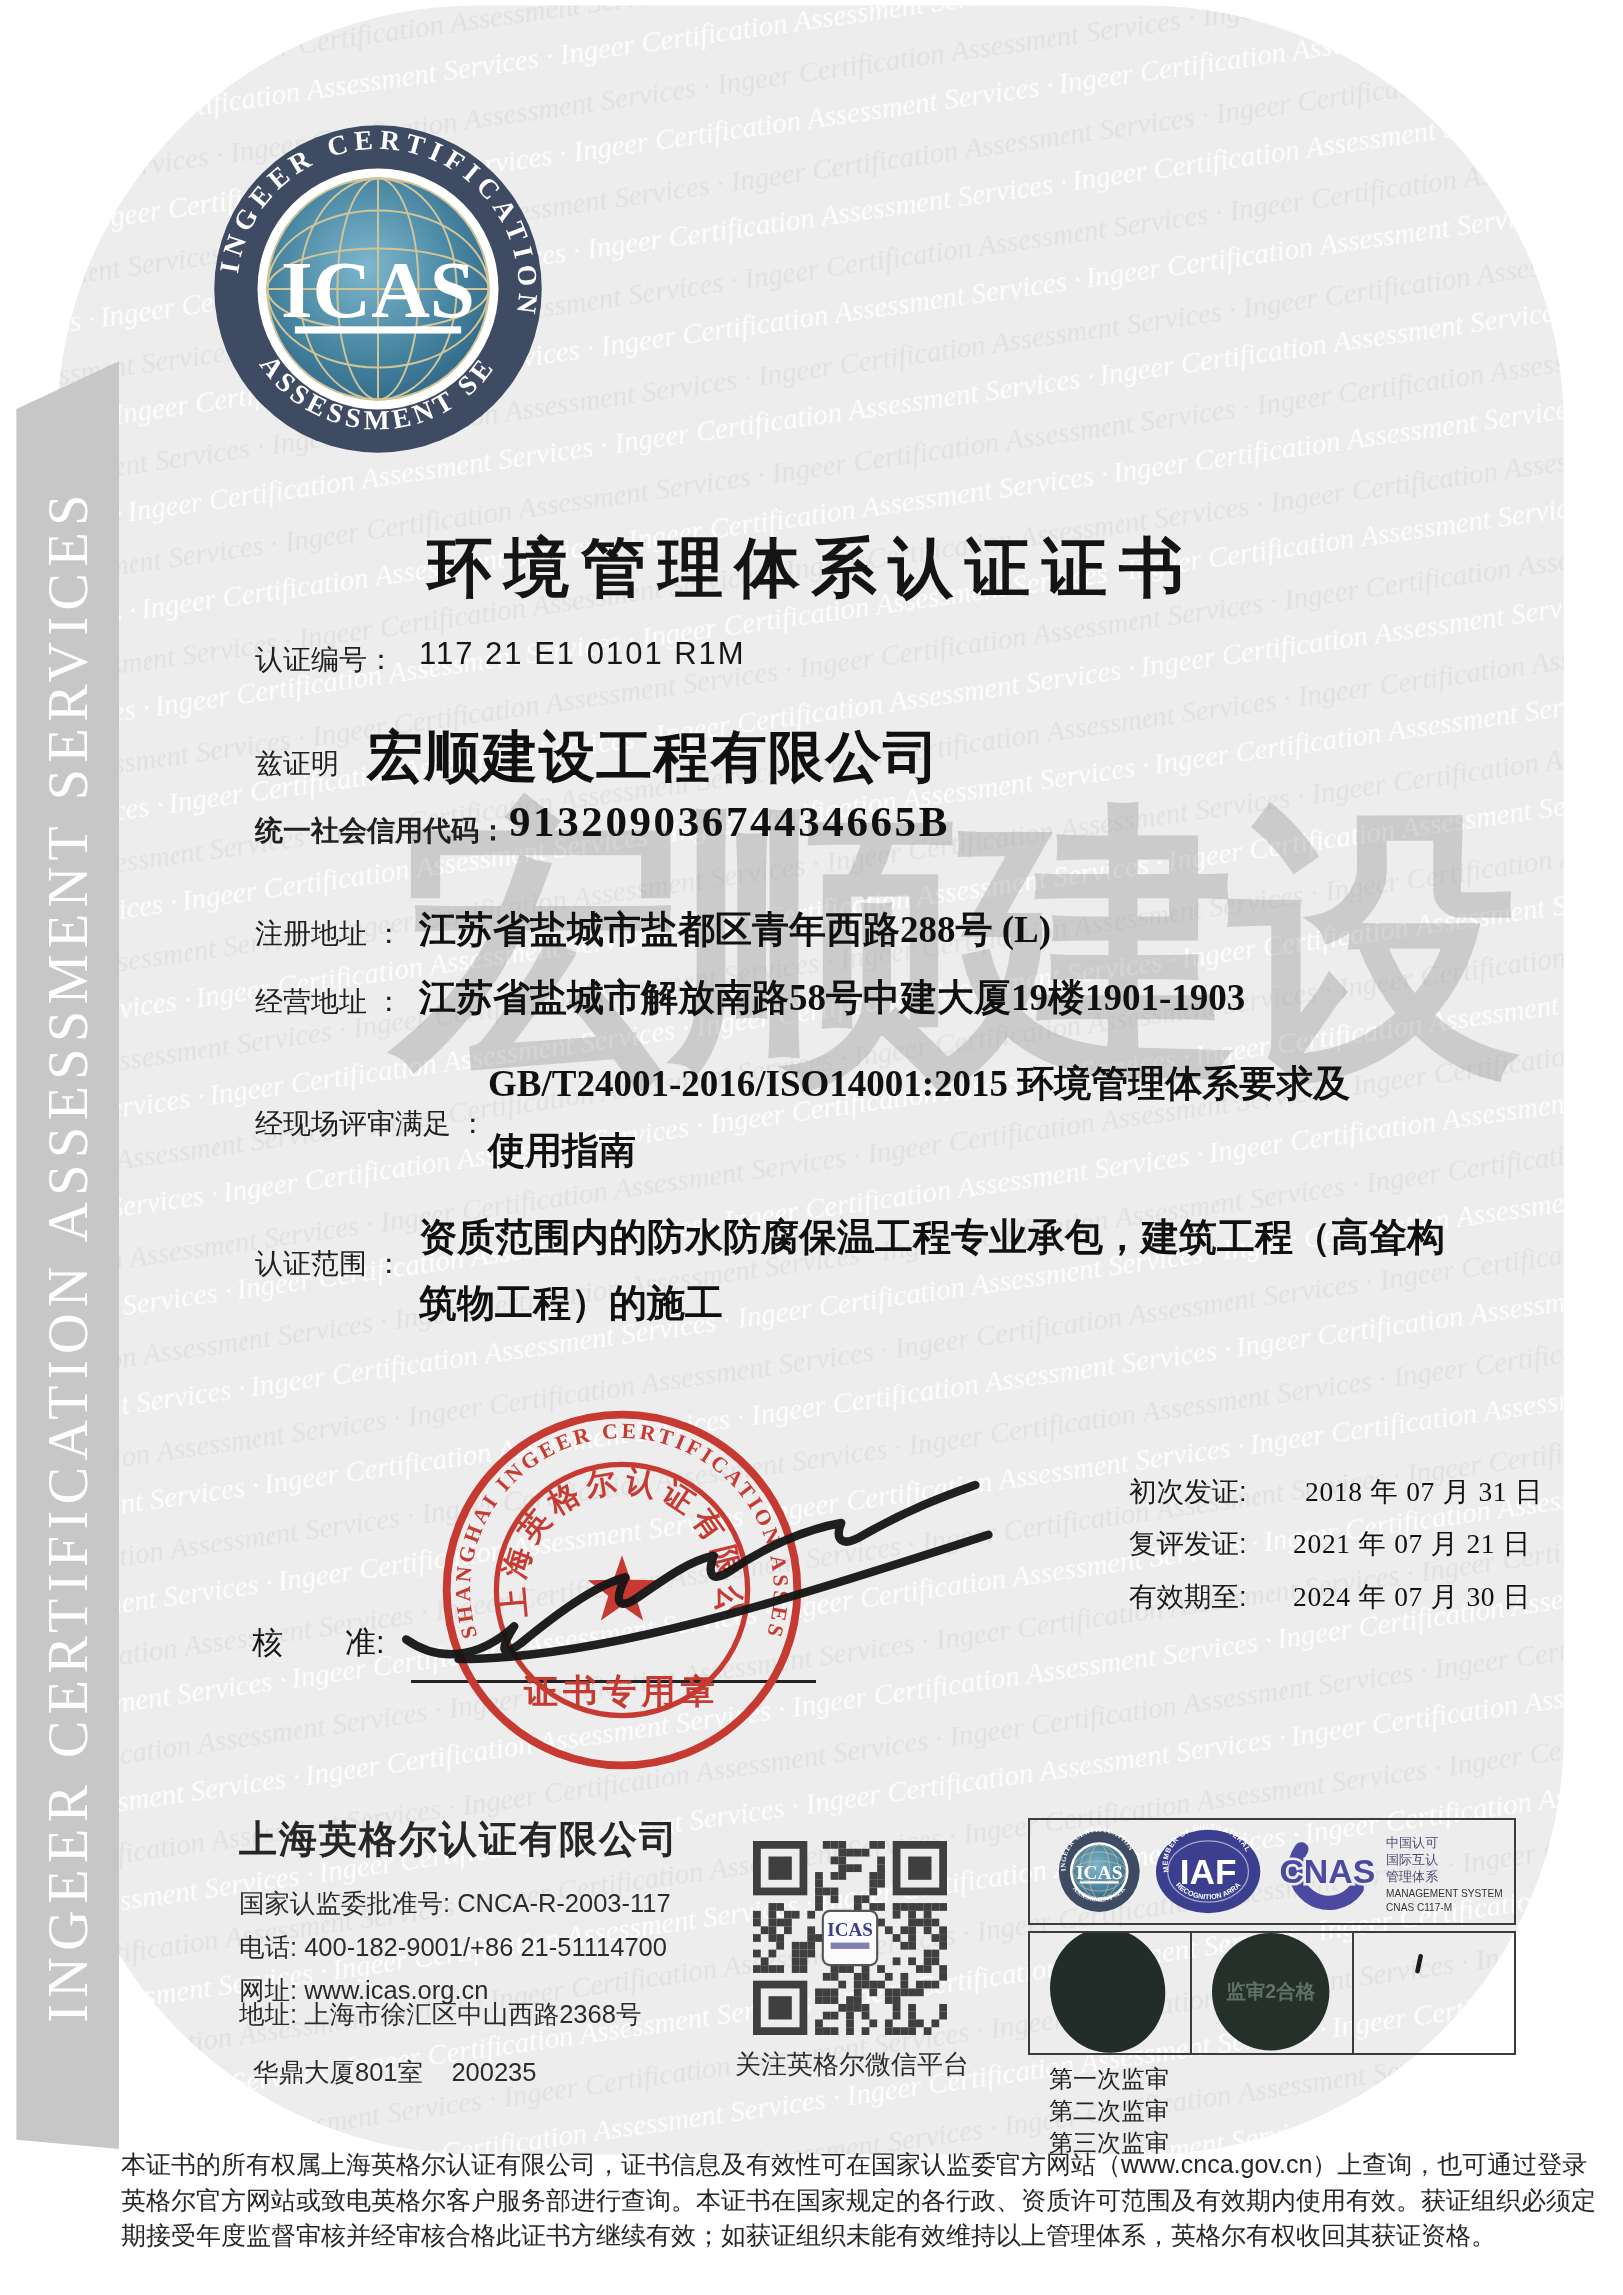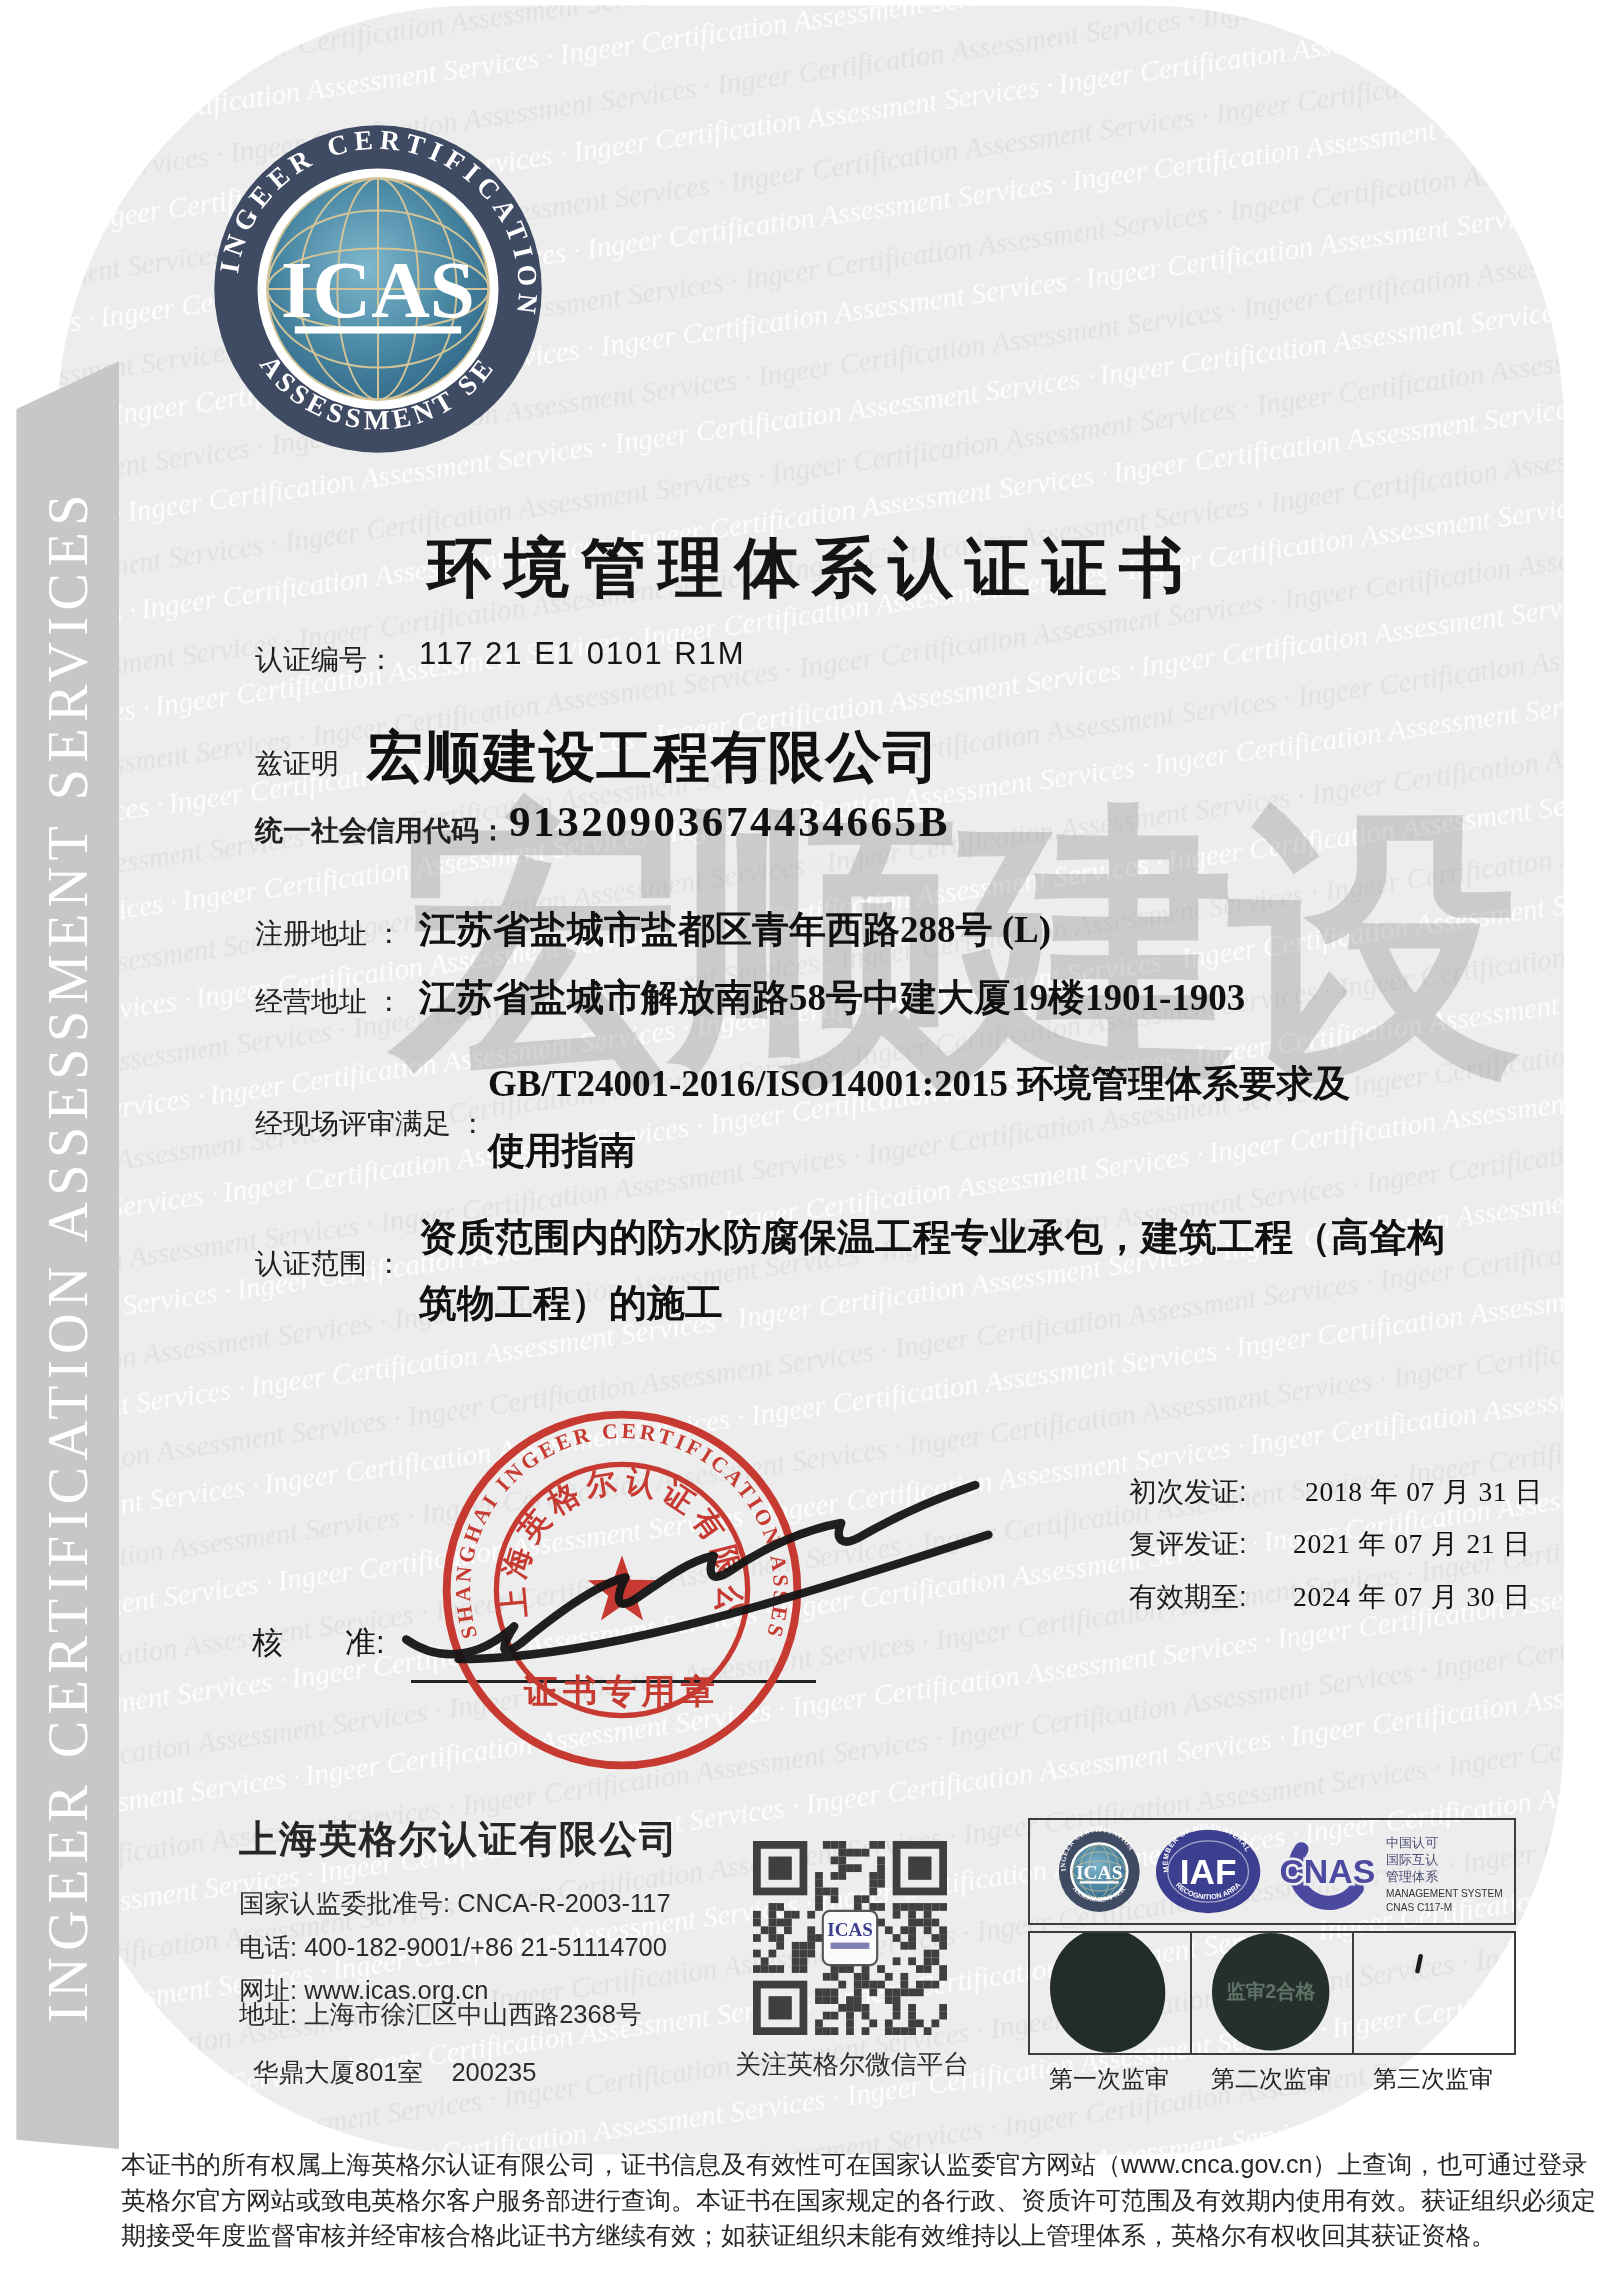--- a/index.html
+++ b/index.html
@@ -70,21 +70,21 @@
   .il4{left:239px;top:1997px;} .il5{left:253px;top:2055px;}
 
   .qr-svg{left:753px;top:1841px;z-index:3;}
   .qr-caption{left:721px;top:2047px;width:262px;text-align:center;font-size:26px;color:#2d2d2d;z-index:3;white-space:nowrap;}
 
   .logos-box{left:1028px;top:1818px;width:484px;height:103px;border:2.6px solid #3c3c3c;z-index:3;background:transparent;}
 
   .surv-table{left:1028px;top:1931px;width:484px;height:120px;border:2px solid #3c3c3c;z-index:3;}
   .surv-div{position:absolute;top:0;width:2px;height:100%;background:#3c3c3c;}
   .surv-svg{position:absolute;left:0;top:0;}
-  .surv-labels{left:1028px;top:2063px;width:488px;z-index:3;display:flex;}
+  .surv-labels{left:1028px;top:2063px;width:488px;z-index:3;display:flex;flex-direction:column;}
   .surv-label{width:162px;text-align:center;font-size:24px;color:#242424;white-space:nowrap;}
 
   .disclaimer{z-index:3;font-size:25px;color:#262626;white-space:nowrap;}
   .dl1{left:121px;top:2148px;} .dl2{left:121px;top:2184px;} .dl3{left:121px;top:2219px;}
 </style>
 </head>
 <body>
 
 <div class="page">
 

